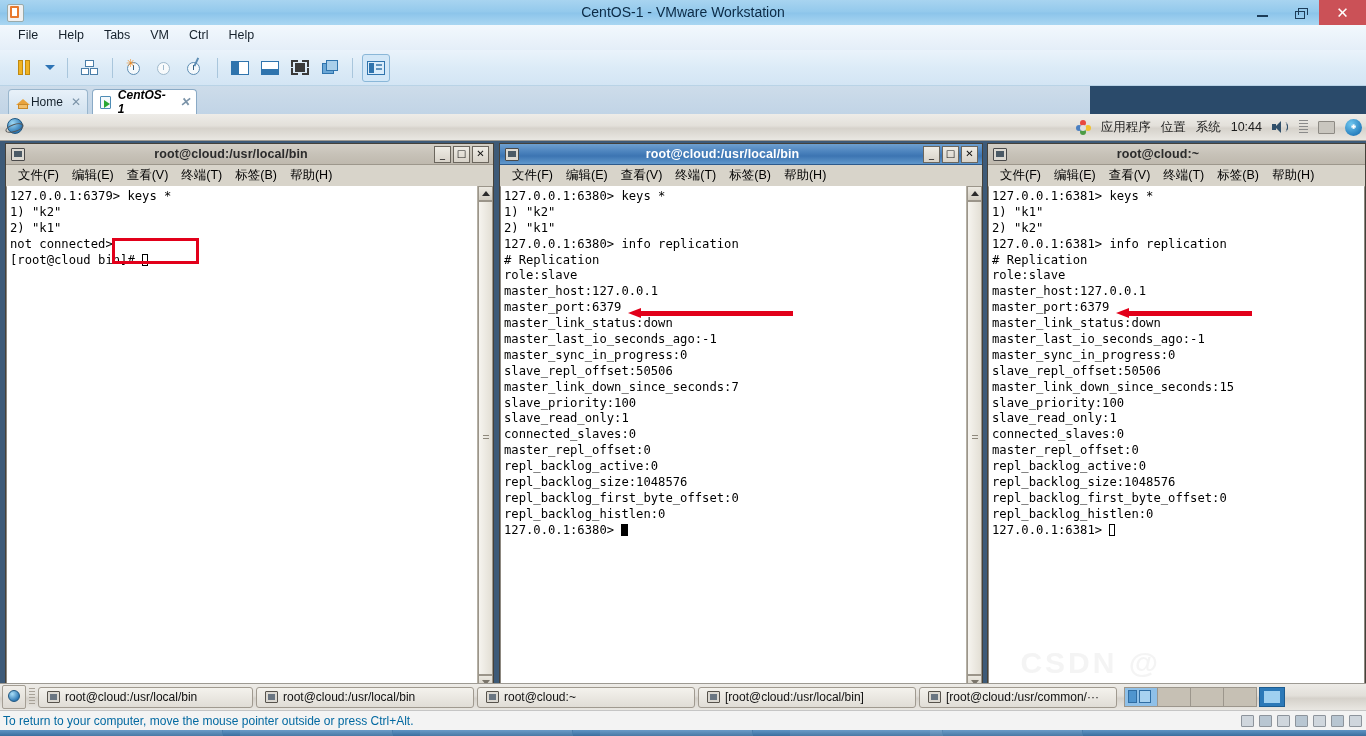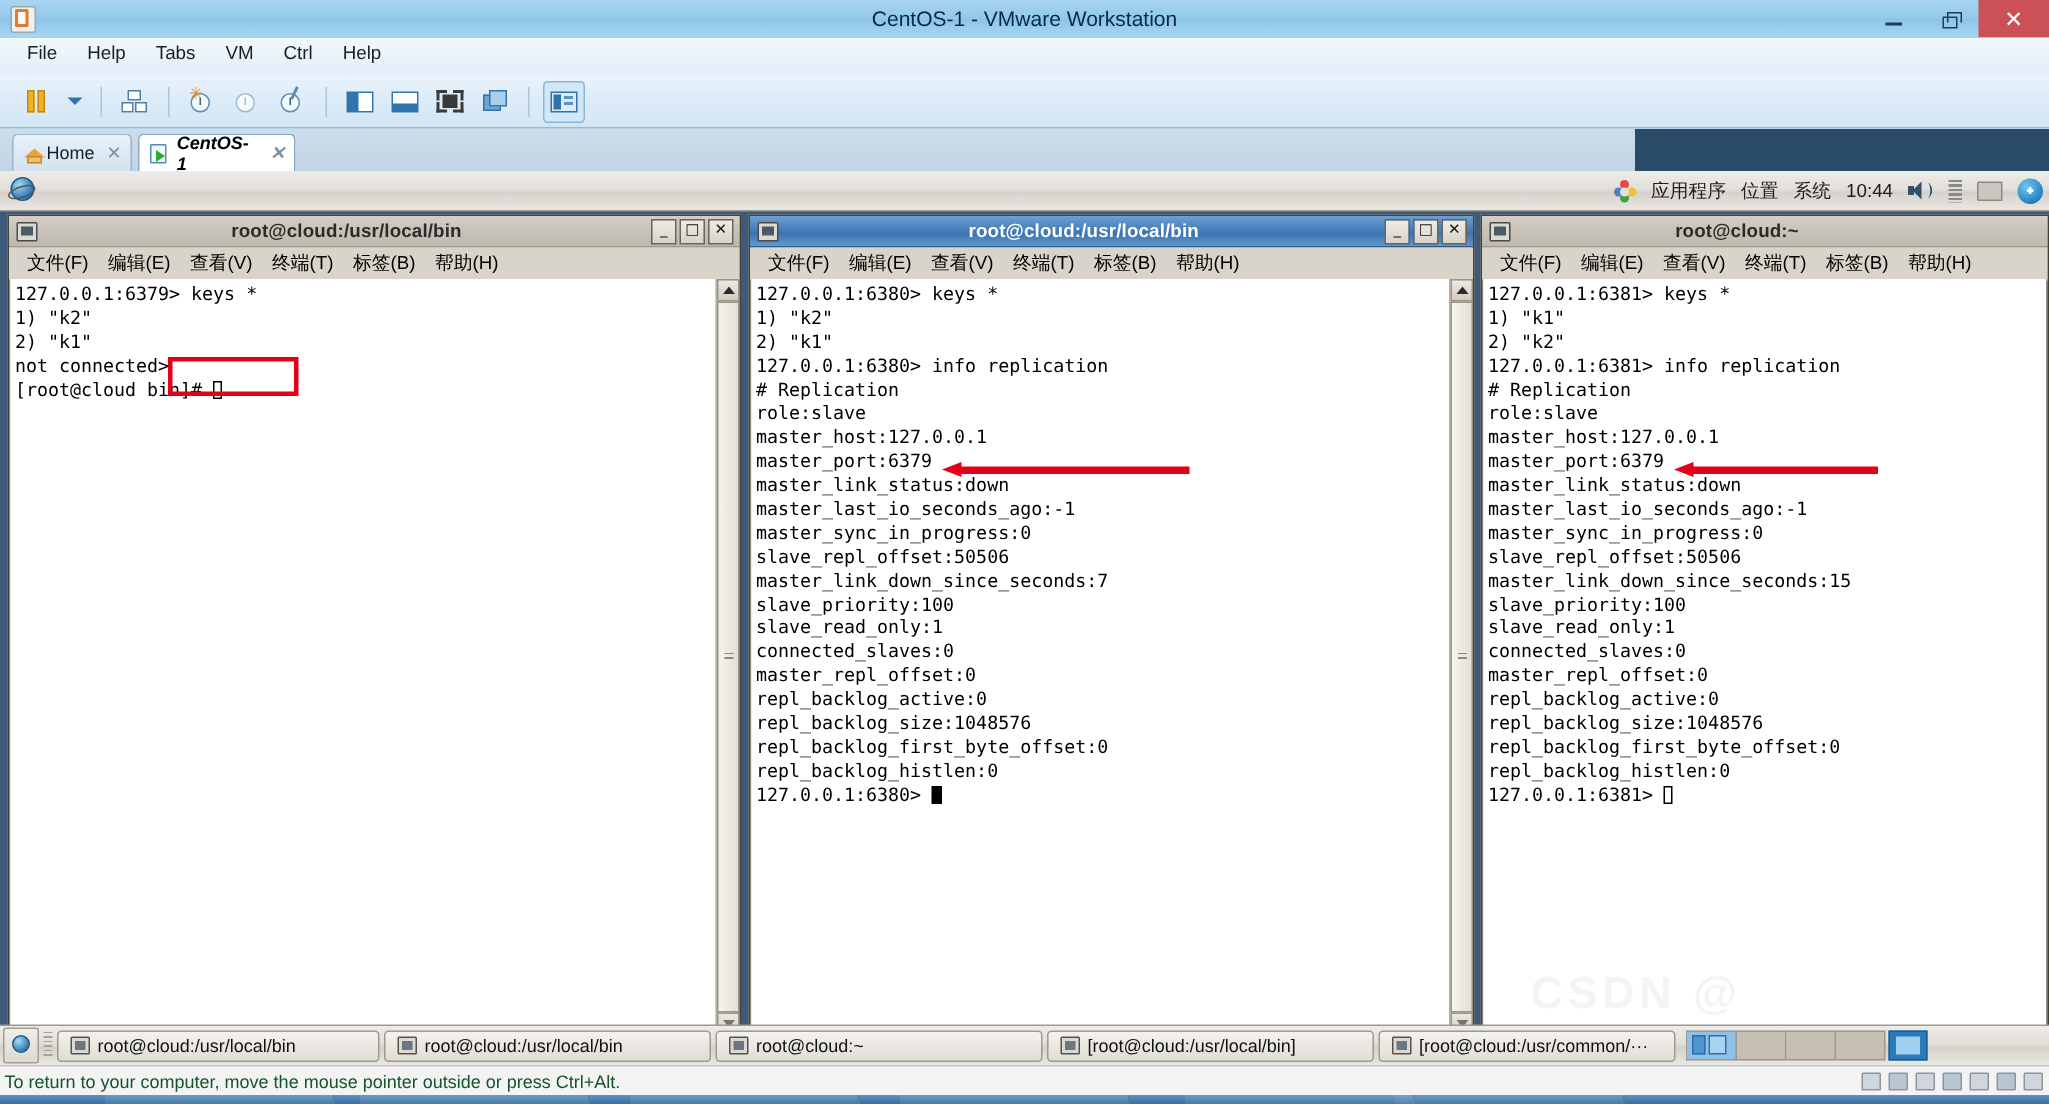--- a/index.html
+++ b/index.html
@@ -224,21 +224,21 @@
 
   
   .wm{position:absolute;pointer-events:none;color:rgba(255,255,255,0.42);font-weight:bold;user-select:none;}
   .wm1{right:10px;bottom:33px;font-size:33px;letter-spacing:2px;}
   .wm2{right:205px;bottom:30px;font-size:30px;letter-spacing:3px;color:rgba(230,230,230,0.45);}
 
   
   .vm-status{
     position:absolute;left:0;top:710px;width:1366px;height:20px;
     background:#f3f3f3;border-top:1px solid #c5c5c5;
-    font-size:12px;color:#14532d;display:flex;align-items:center;padding-left:3px;box-sizing:border-box;
+    font-size:12px;color:#0369a1;display:flex;align-items:center;padding-left:3px;box-sizing:border-box;
   }
   .vm-status-right{position:absolute;right:4px;top:0;height:20px;display:flex;align-items:center;gap:5px;}
   .sic{width:13px;height:12px;background:#cfd6dd;border:1px solid #8d949c;box-sizing:border-box;border-radius:1px;}
   .sic.g{background:#b8c6d2;}
 
   
   .hostbar{
     position:absolute;left:0;top:730px;width:1366px;height:6px;
     background:linear-gradient(to bottom,#5f94c4,#3a6e9e);
   }

